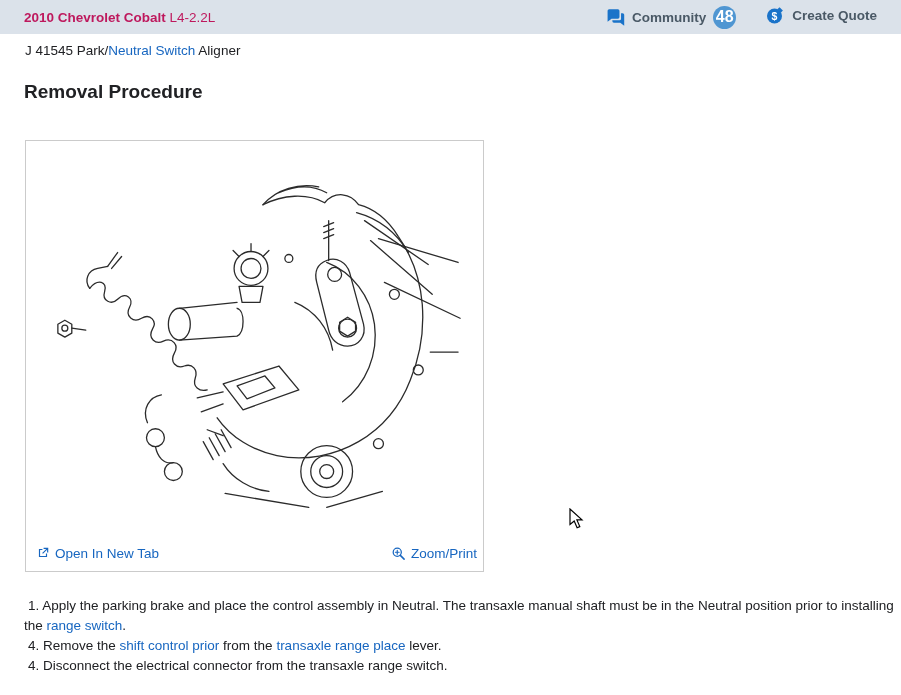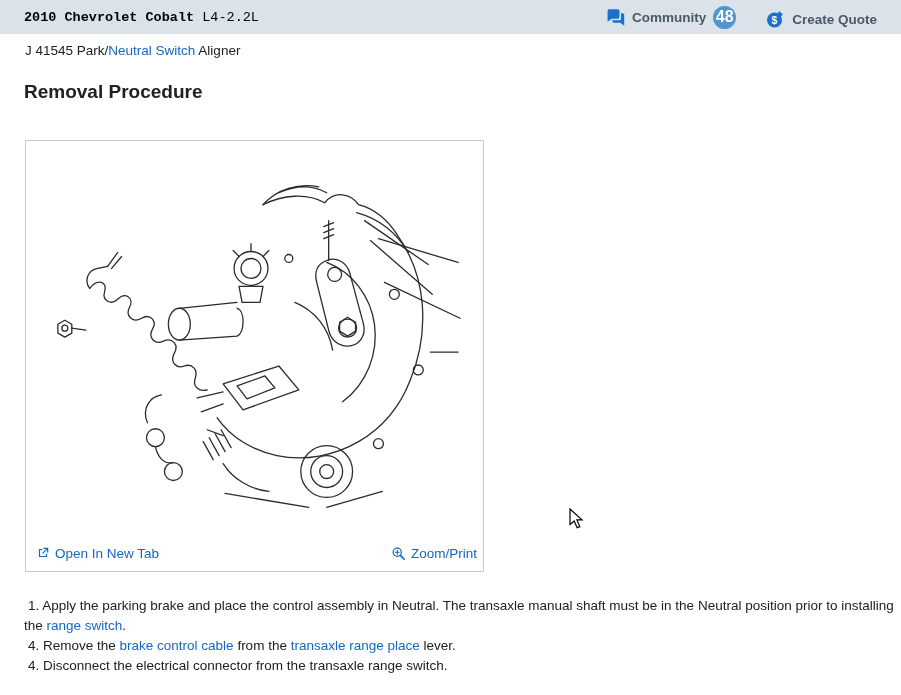--- a/index.html
+++ b/index.html
@@ -3,23 +3,23 @@
 <meta charset="utf-8">
 <style>
   html,body{margin:0;padding:0;}
   body{background:#fff;}
   .page{position:relative;width:901px;height:695px;background:#ffffff;overflow:hidden;
         font-family:"Liberation Sans",sans-serif;font-size:13.5px;color:#202124;}
 
   
   .topbar{height:34px;background:#dbe2ea;display:flex;align-items:center;
           justify-content:space-between;padding:0 24px;box-sizing:border-box;}
-  .vehicle{white-space:nowrap;color:#000000;font-family:Liberation Mono, monospace;}
+  .vehicle{white-space:nowrap;color:#be185d;}
   .vehicle .bold{font-weight:700;}
-  .topbar-right{display:flex;align-items:flex-end;gap:30px;}
+  .topbar-right{display:flex;align-items:flex-start;gap:30px;}
   .tb-item{display:flex;align-items:center;gap:7px;cursor:pointer;
            color:#4a5966;font-weight:600;}
   .badge{width:23px;height:23px;border-radius:50%;background:#4f96d2;color:#fff;
          font-size:16px;font-weight:700;display:flex;align-items:center;justify-content:center;}
   .icon{display:inline-flex;align-items:center;justify-content:center;}
 
   
   .article{padding:0 3px 0 24px;}
   .tool-line{margin:7px 0 0 1px;line-height:20px;}
   .heading{margin:21px 0 0 0;line-height:20px;font-weight:700;}
@@ -162,21 +162,21 @@
             </svg>
           </span>
           <span>Zoom/Print</span>
         </span>
       </div>
     </div>
 
     <div class="steps">
       <p><span>1. Apply the parking brake and place the control assembly in Neutral. The transaxle manual shaft must be in the Neutral position prior to installing the </span><a class="lnk">range switch</a><span>.</span></p>
 
-      <p><span>4. Remove the </span><a class="lnk">brake control cable</a><span> from the </span><a class="lnk">transaxle range place</a><span> lever.</span></p>
+      <p><span>4. Remove the </span><a class="lnk">shift control prior</a><span> from the </span><a class="lnk">transaxle range place</a><span> lever.</span></p>
 
       <p><span>4. Disconnect the electrical connector from the transaxle range switch.</span></p>
     </div>
   </main>
 
   <div class="cursor">
     <svg width="16" height="22" viewBox="0 0 16 22">
       <polygon points="1,1 1,16.5 5.2,13 8.1,19.8 10.8,18.6 7.9,11.9 13,11.9" fill="#ffffff" stroke="#000000" stroke-width="1.2"></polygon>
     </svg>
   </div>

